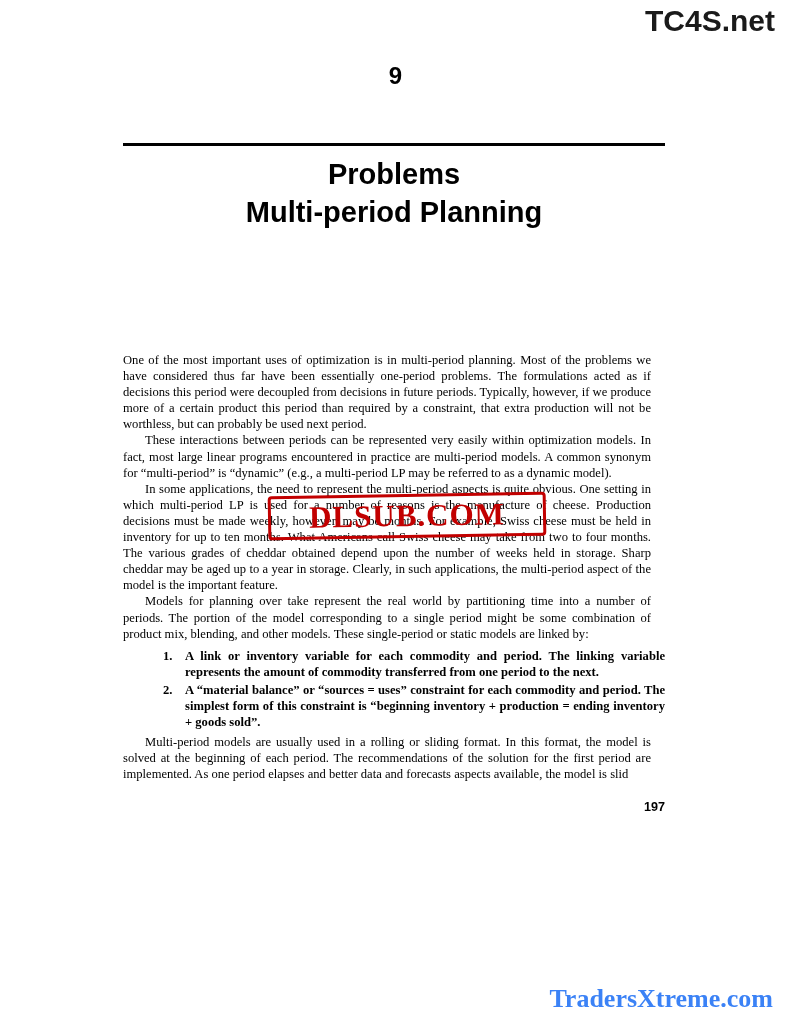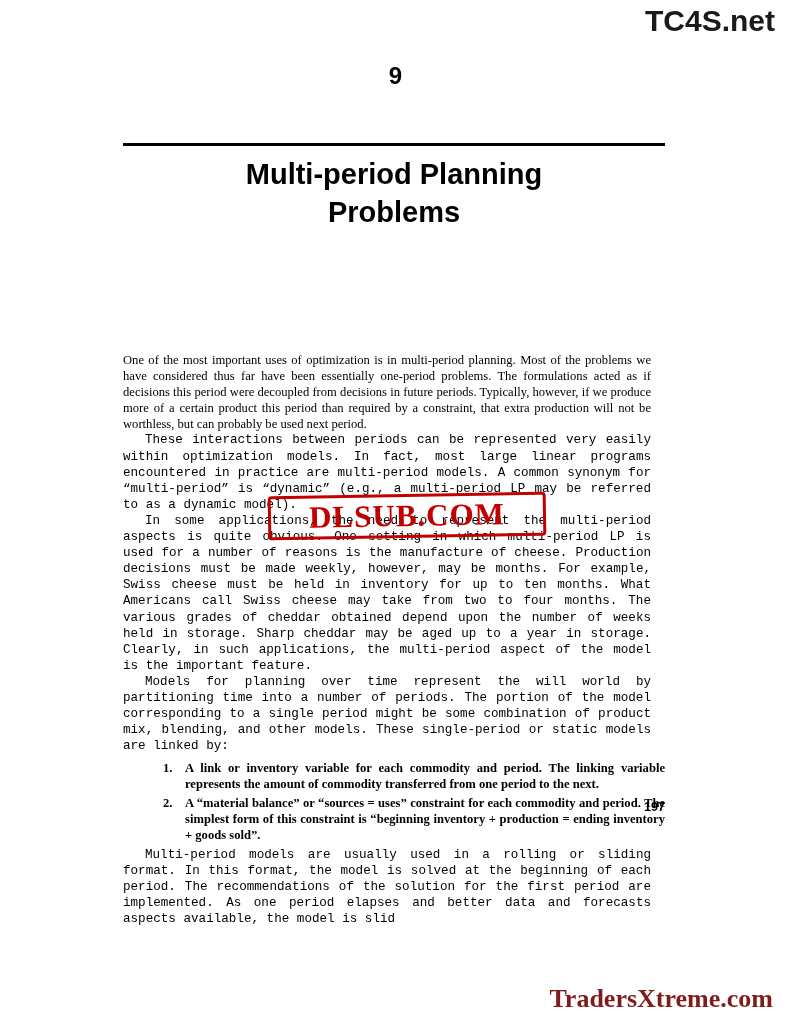--- a/index.html
+++ b/index.html
@@ -28,21 +28,21 @@
     letter-spacing: 0px;
     white-space: nowrap;
   }
   .wm-bottomright {
     position: absolute;
     bottom: 10px;
     right: 18px;
     font-family: "Liberation Serif", serif;
     font-weight: bold;
     font-size: 26px;
-    color: #7f1d1d;
+    color: #3b82f6;
     white-space: nowrap;
   }
   .wm-center {
     position: absolute;
     top: 494px;
     left: 268px;
     width: 272px;
     height: 38px;
     border: 3px solid #c20000;
     border-radius: 4px;
@@ -120,21 +120,20 @@
     font-family: "Liberation Serif", serif;
     font-size: 12.6px;
     line-height: 16.1px;
     text-align: justify;
   }
   .body-col p {
     margin: 0 14px 0 0;
   }
   .body-col p.indent {
     text-indent: 22px;
-    font-family: Liberation Mono, monospace;
   }
   .body-col p.space-before {
     margin-top: 4px;
   }
 
   ol.linked-list {
     margin: 6px 0 0 0;
     padding-left: 0;
     list-style: none;
     counter-reset: lk;
@@ -169,30 +168,30 @@
 </head>
 <body>
 
 <div class="page">
 
   <div class="chapter-number">9</div>
 
   <div class="rule"></div>
 
   <div class="chapter-title">
+    <div>Problems</div>
     <div>Multi-period Planning</div>
-    <div>Problems</div>
   </div>
 
 
   <div class="body-col">
     <p>One of the most important uses of optimization is in multi-period planning. Most of the problems we have considered thus far have been essentially one-period problems. The formulations acted as if decisions this period were decoupled from decisions in future periods. Typically, however, if we produce more of a certain product this period than required by a constraint, that extra production will not be worthless, but can probably be used next period.</p>
     <p class="indent">These interactions between periods can be represented very easily within optimization models. In fact, most large linear programs encountered in practice are multi-period models. A common synonym for “multi-period” is “dynamic” (e.g., a multi-period LP may be referred to as a dynamic model).</p>
     <p class="indent">In some applications, the need to represent the multi-period aspects is quite obvious. One setting in which multi-period LP is used for a number of reasons is the manufacture of cheese. Production decisions must be made weekly, however, may be months. For example, Swiss cheese must be held in inventory for up to ten months. What Americans call Swiss cheese may take from two to four months. The various grades of cheddar obtained depend upon the number of weeks held in storage. Sharp cheddar may be aged up to a year in storage. Clearly, in such applications, the multi-period aspect of the model is the important feature.</p>
-    <p class="indent">Models for planning over time represent the will world by partitioning time into a number of periods. The portion of the model corresponding to a single period might be some combination of product mix, blending, and other models. These single-period or static models are linked by:</p>
+    <p class="indent">Models for planning over take represent the real world by partitioning time into a number of periods. The portion of the model corresponding to a single period might be some combination of product mix, blending, and other models. These single-period or static models are linked by:</p>
 
     <ol class="linked-list">
       <li>A link or inventory variable for each commodity and period. The linking variable represents the amount of commodity transferred from one period to the next.</li>
       <li>A “material balance” or “sources = uses” constraint for each commodity and period. The simplest form of this constraint is “beginning inventory + production = ending inventory + goods sold”.</li>
     </ol>
 
     <p class="indent space-before">Multi-period models are usually used in a rolling or sliding format. In this format, the model is solved at the beginning of each period. The recommendations of the solution for the first period are implemented. As one period elapses and better data and forecasts aspects available, the model is slid</p>
   </div>
 
   <div class="page-number">197</div>

